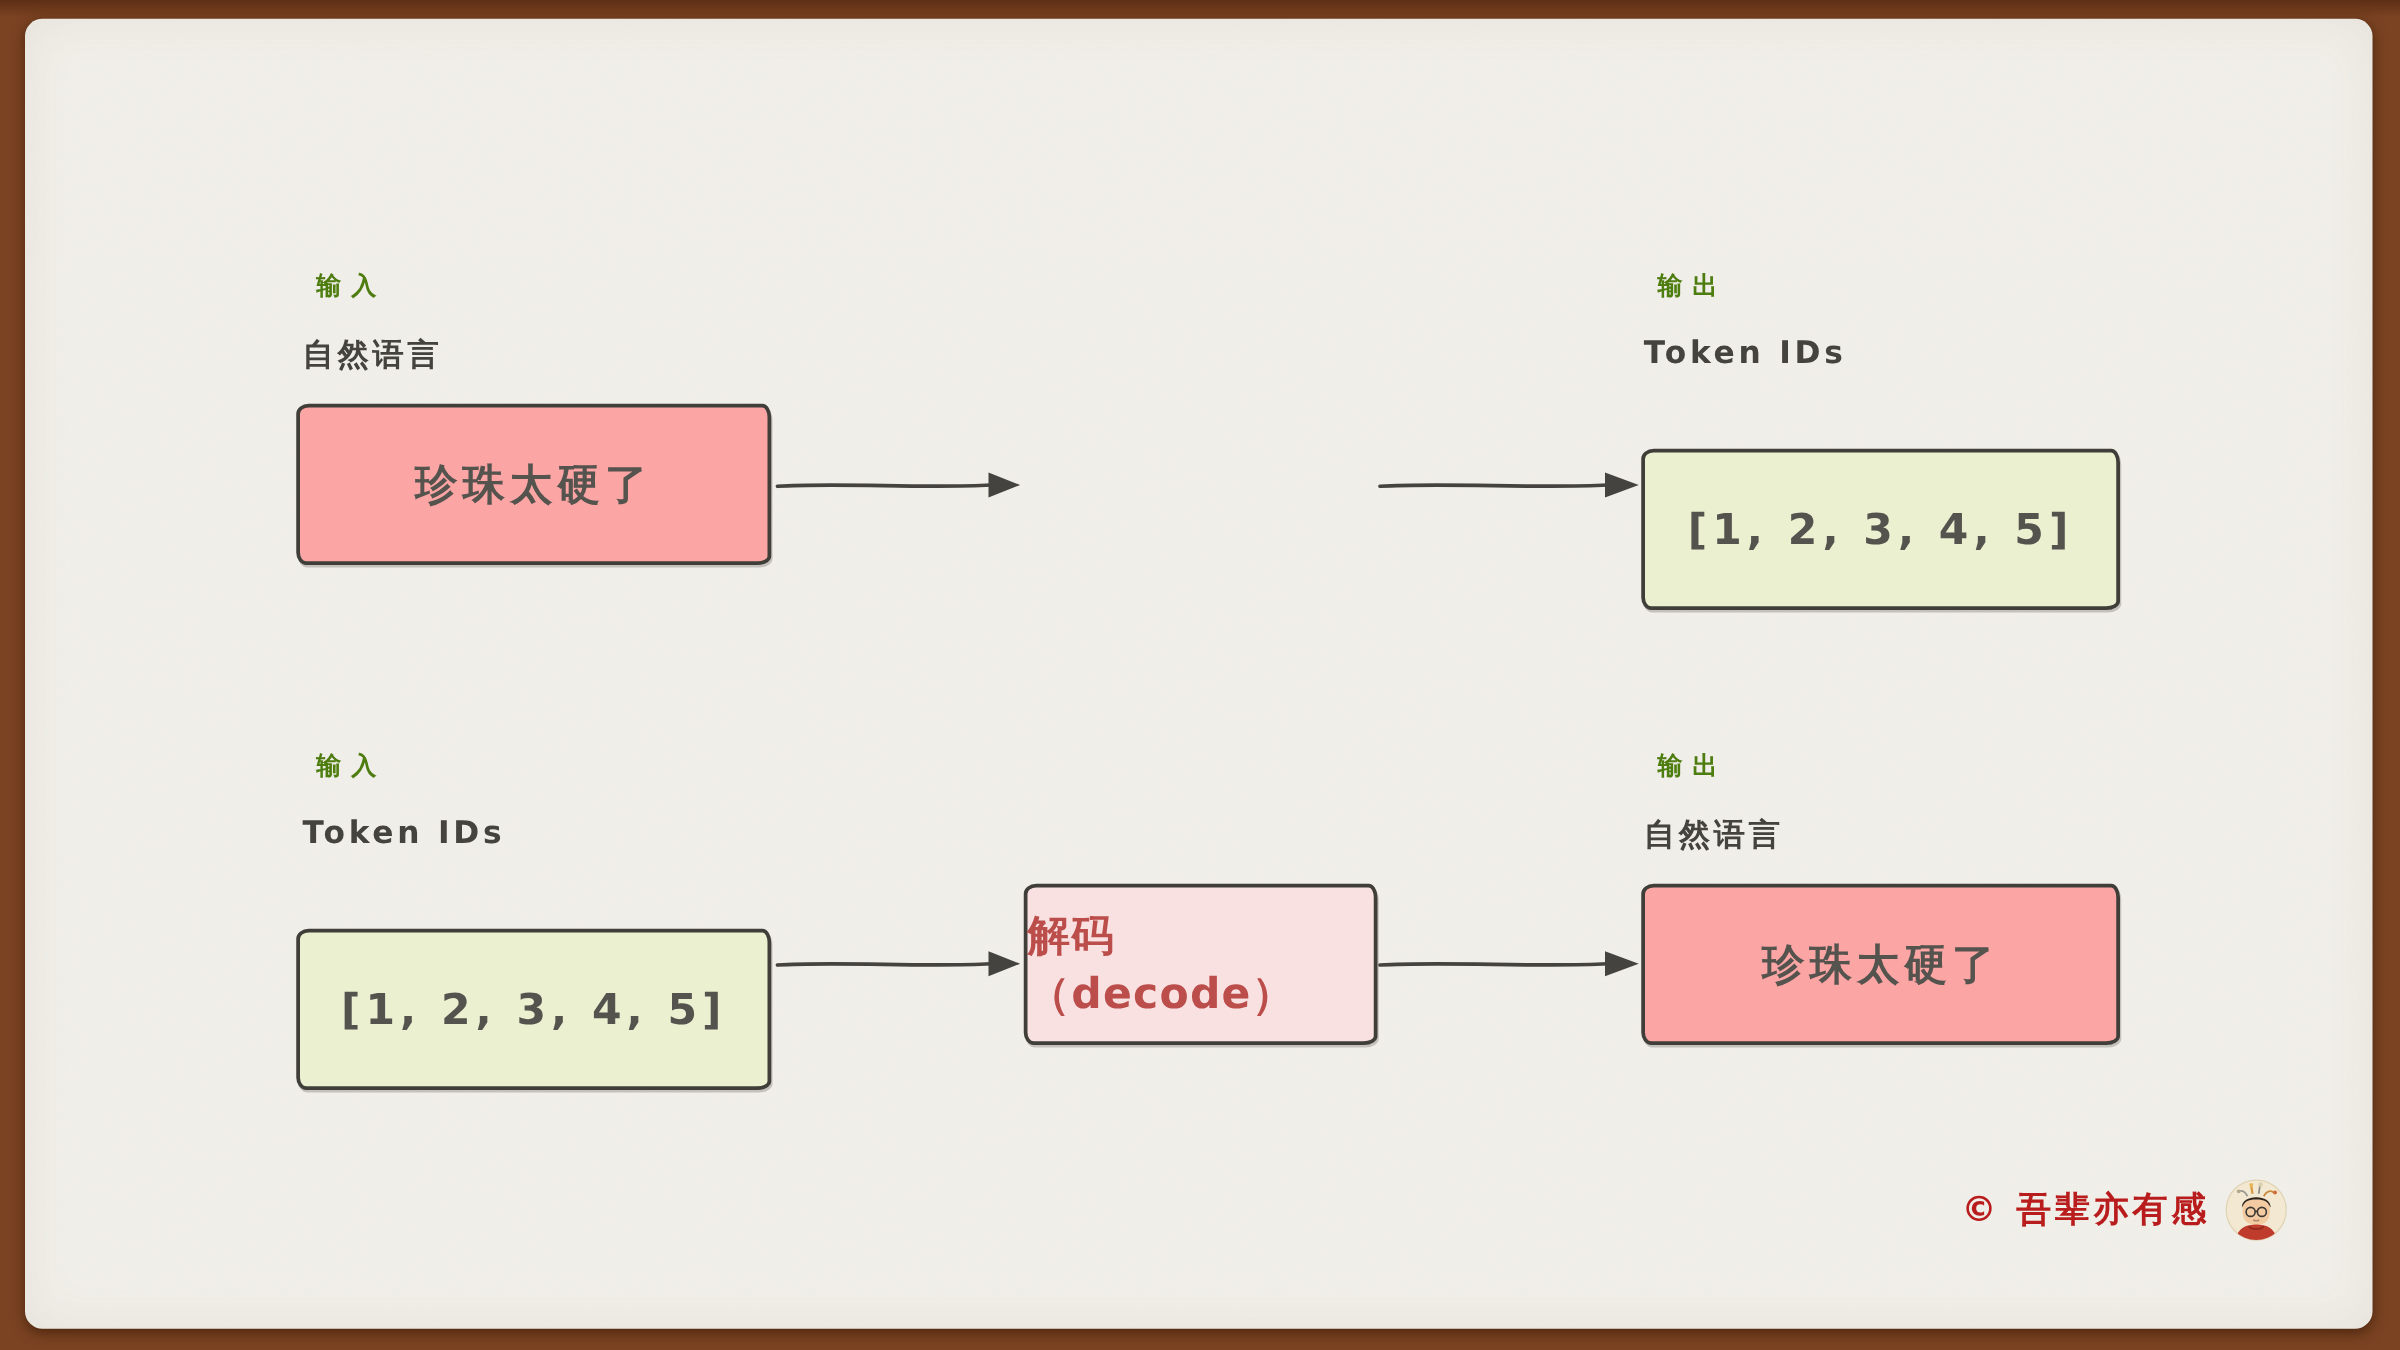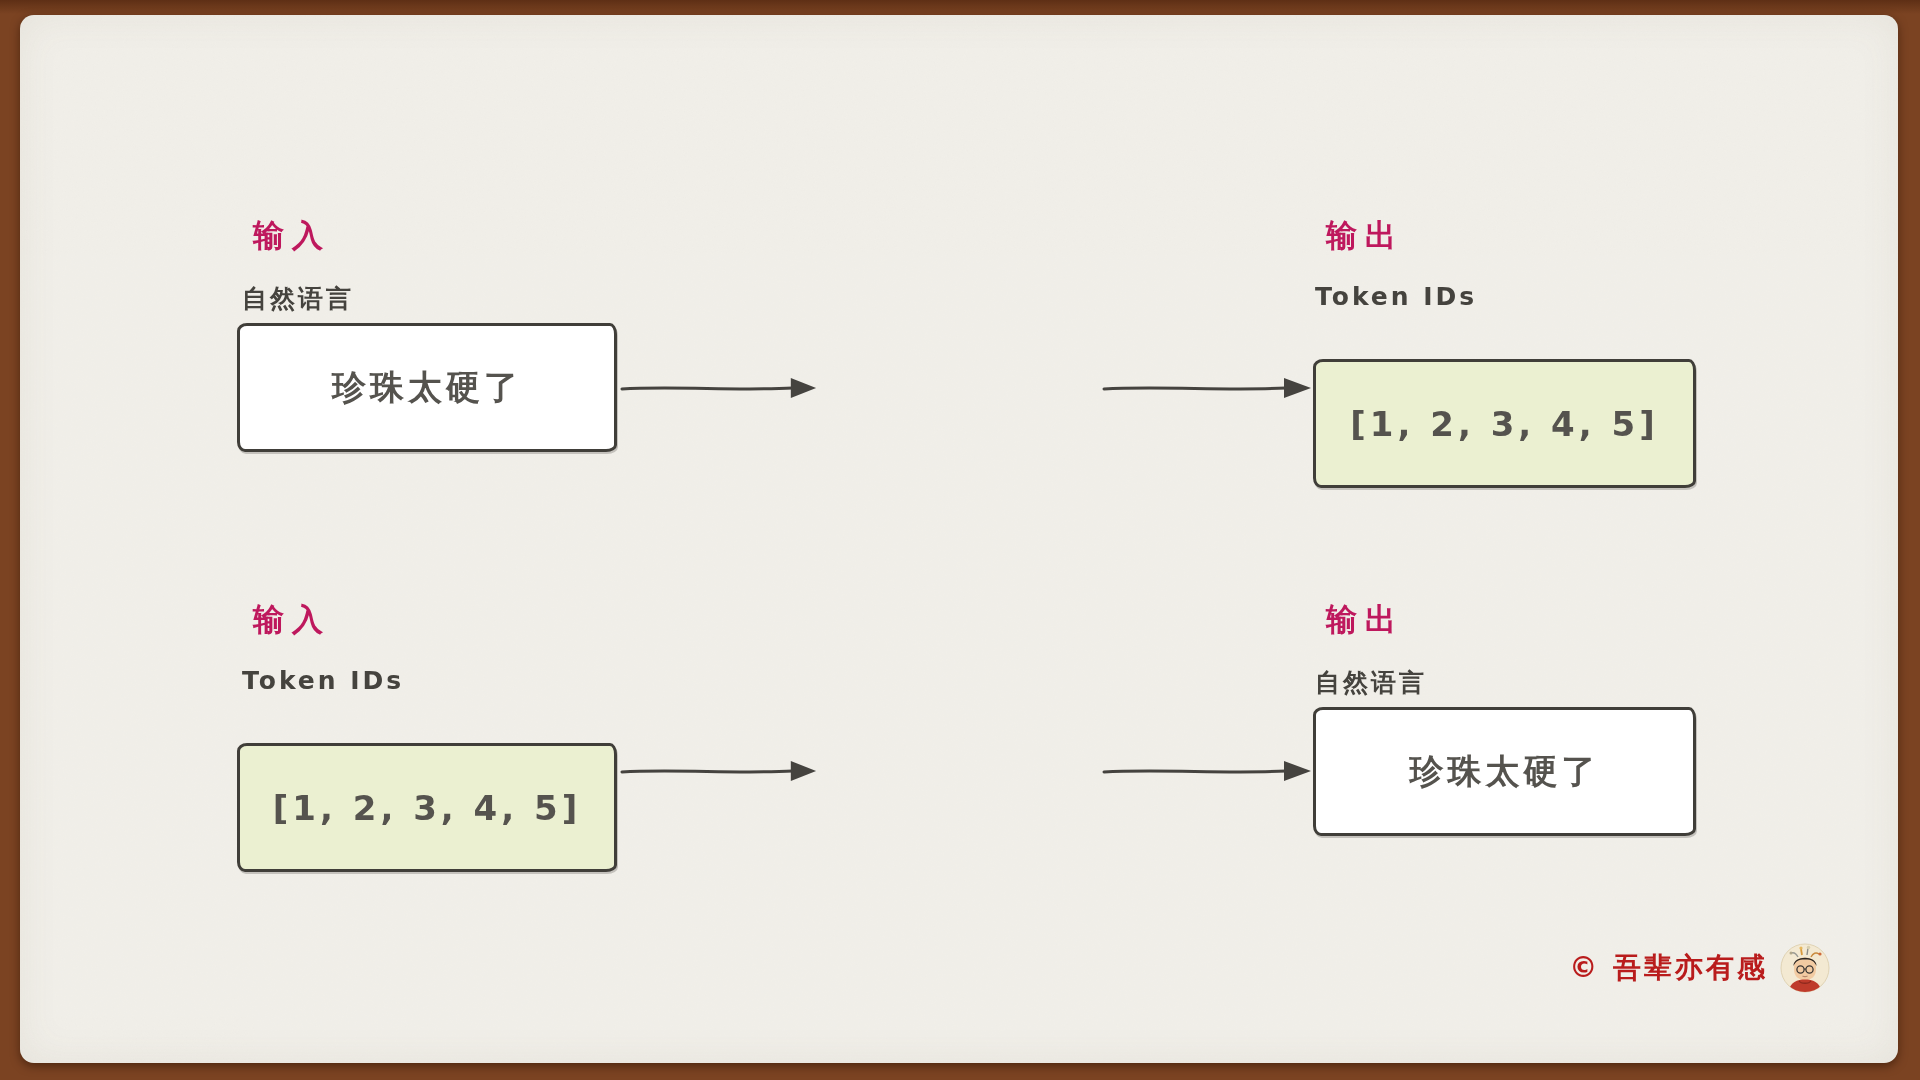--- a/index.html
+++ b/index.html
@@ -25,22 +25,22 @@
   }
   .paper-texture {
     position: absolute; inset: 0;
     width: 100%; height: 100%;
     pointer-events: none;
     opacity: 0.55;
   }
   
   .lbl { position: absolute; color: #3a3834; }
   .lbl-title {
-    font-size: 31px; font-weight: 700; letter-spacing: 8px;
-    margin-left: 11px; color: #be185d;
+    font-size: 20px; font-weight: 700; letter-spacing: 8px;
+    margin-left: 11px; color: #4d7c0f;
   }
   .lbl-subtitle {
     font-size: 25px; font-weight: 600; letter-spacing: 3px;
     margin-top: 25px; color: #45433e;
   }
   .lbl-left  { left: 222px; }
   .lbl-right { left: 1295px; }
   .lbl-r1 { top: 200px; }
   .lbl-r2 { top: 584px; }
   
@@ -48,21 +48,21 @@
     position: absolute;
     height: 129px;
     display: flex; align-items: center; justify-content: center;
     border: 3px solid #403e39;
     border-radius: 10px 7px 11px 8px / 8px 11px 7px 10px;
     font-size: 34px; font-weight: 700;
     color: #55534e;
     letter-spacing: 4px;
     box-shadow: 1px 2px 0 rgba(62,60,55,0.25);
   }
-  .box.gray  { background: #ffffff; }
+  .box.gray  { background: #fca5a5; }
   .box.green { background: #ebf0d1; margin-top: 36px; }
   .box.pink  { background: #f9e1e2; color: #bb4d4a; letter-spacing: 1px; }
   .b-left  { left: 217px;  width: 380px; }
   .b-mid   { left: 799px;  width: 283px; }
   .b-right { left: 1293px; width: 383px; }
   .r1 { top: 308px; }
   .r2 { top: 692px; }
   
   .arrow { position: absolute; height: 26px; }
   .a1 { left: 600px;  width: 198px; }
@@ -128,20 +128,21 @@
       <div class="lbl-subtitle">自然语言</div>
     </div>
 
     <div class="box green b-left r2">[1, 2, 3, 4, 5]</div>
 
     <svg class="arrow a1 ar2" viewBox="0 0 211 26" preserveAspectRatio="none">
       <path d="M2 14 C 55 11, 130 16, 184 13" fill="none" stroke="#45433f" stroke-width="3" stroke-linecap="round"></path>
       <polygon points="182,3 209,13 182,23" fill="#45433f"></polygon>
     </svg>
 
+    <div class="box pink b-mid r2">解码（decode）</div>
 
     <svg class="arrow a2 ar2" viewBox="0 0 211 26" preserveAspectRatio="none">
       <path d="M2 14 C 55 11, 130 16, 184 13" fill="none" stroke="#45433f" stroke-width="3" stroke-linecap="round"></path>
       <polygon points="182,3 209,13 182,23" fill="#45433f"></polygon>
     </svg>
 
     <div class="box gray b-right r2">珍珠太硬了</div>
 
     <div class="footer">
       <span class="footer-text">© 吾辈亦有感</span>

